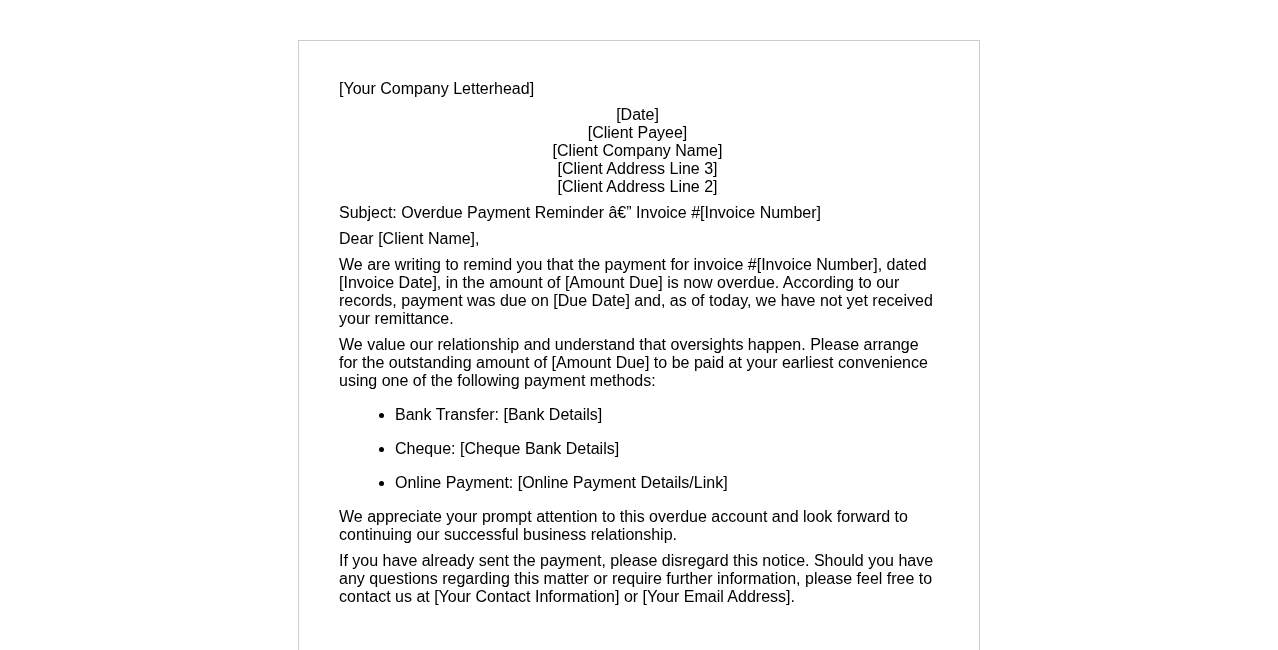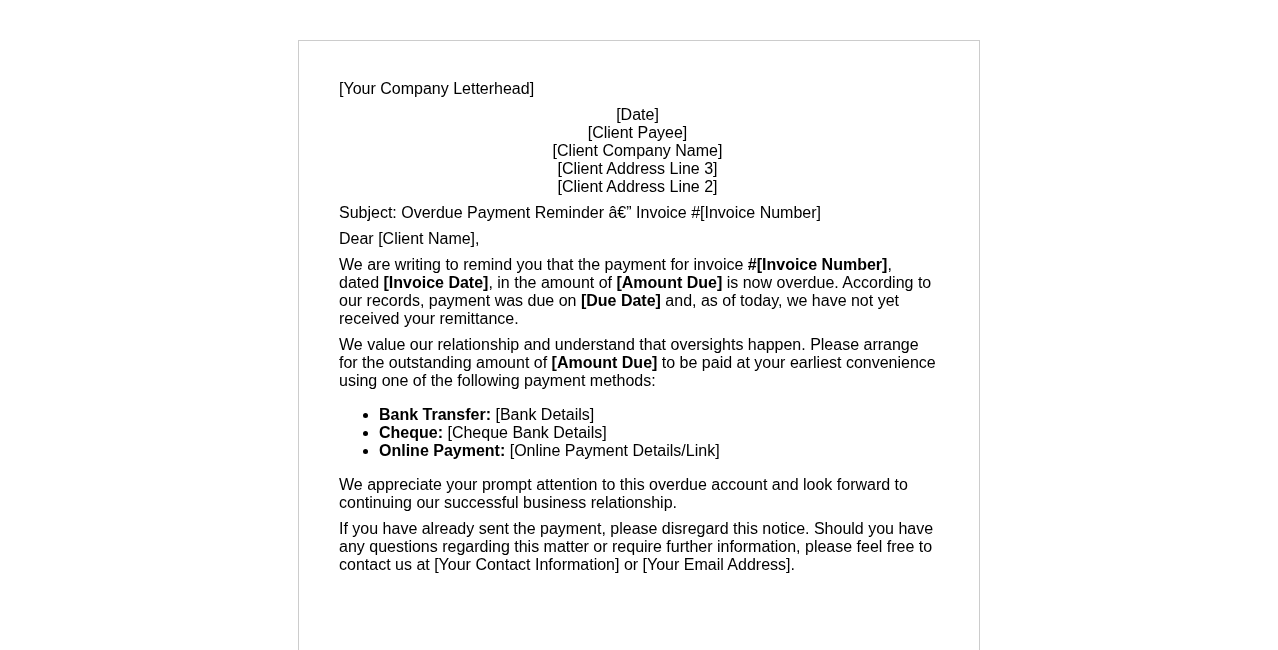--- a/index.html
+++ b/index.html
@@ -16,22 +16,22 @@
     width: 682px; height: 680px;
     background: #ffffff;
     border: 1px solid #cccccc;
     padding: 31px 43px 40px 40px;
     color: #000000;
     font-size: 16px;
     line-height: 18px;
   }
   .page p { margin: 8px 0; }
   .page ul { margin: 16px 0; padding-left: 40px; }
-  .page li { margin: 0; }
-  .b { font-weight: bold; }
+  .page li { margin: 16px; }
+  .b { font-weight: normal; }
   .line { display: block; text-align: center; }
 </style>
 </head>
 <body>
 
 <div class="page">
 
   <p>
     <span>[Your Company Letterhead]</span>
   </p>

